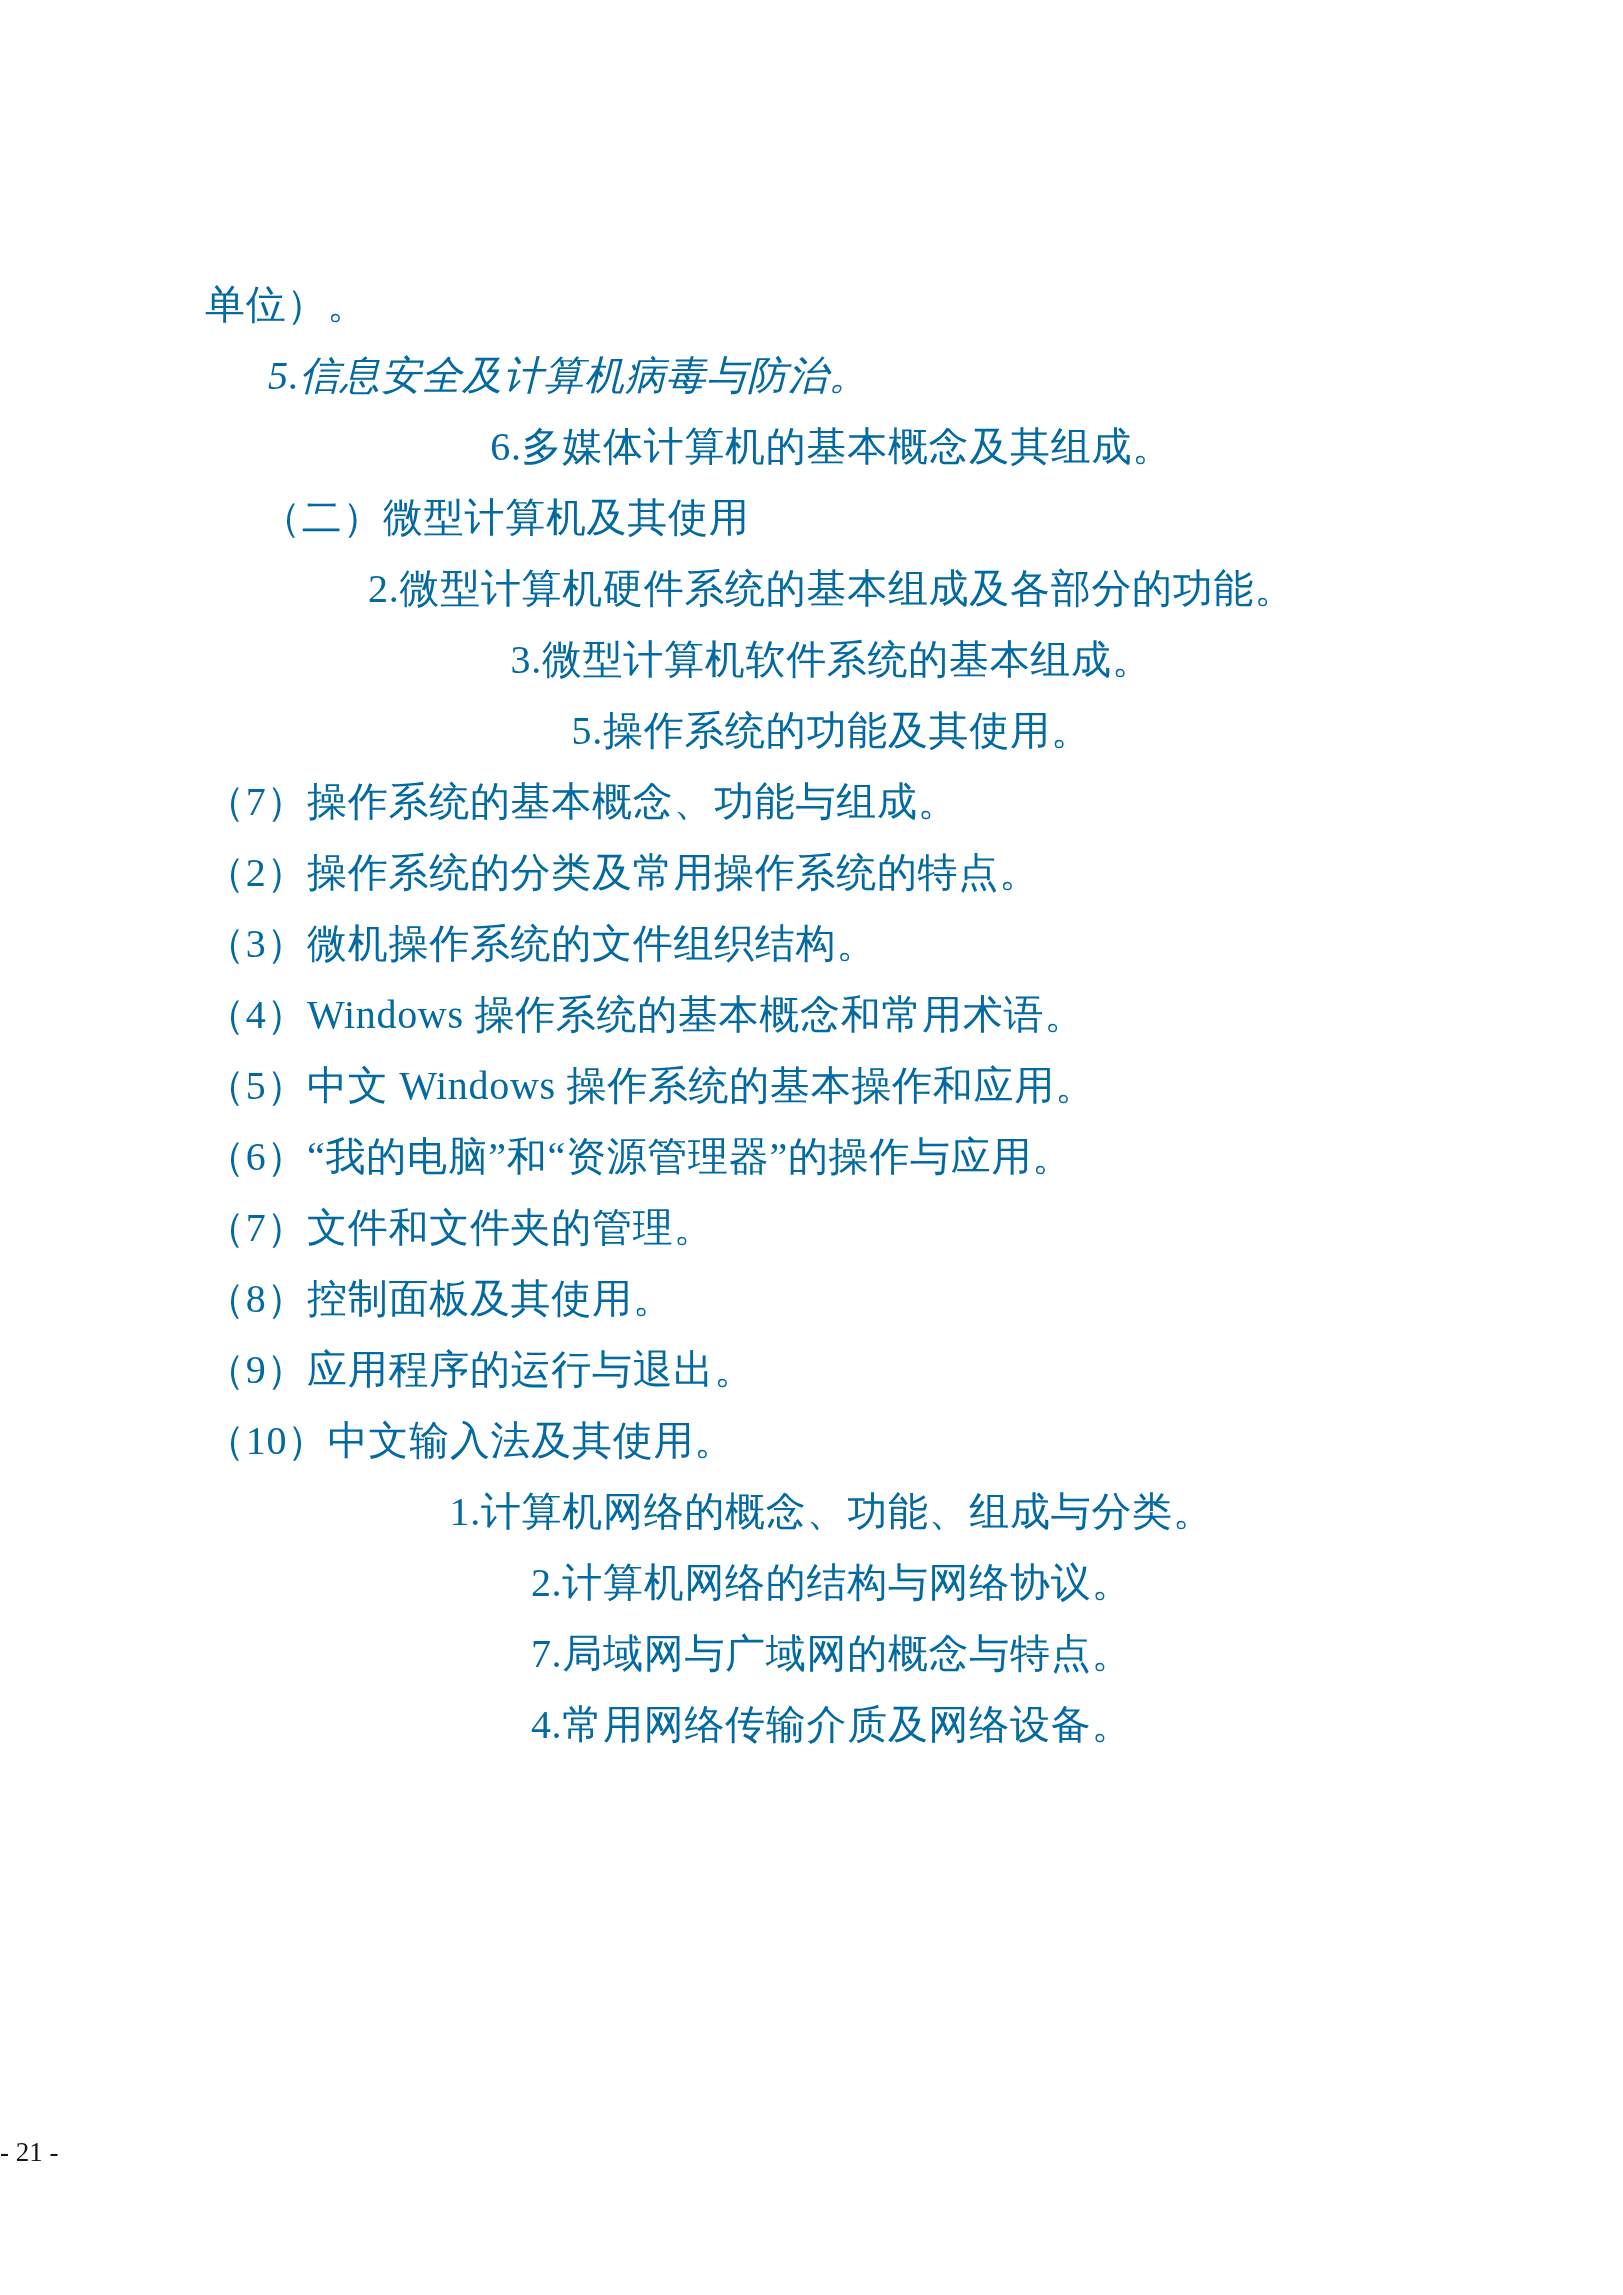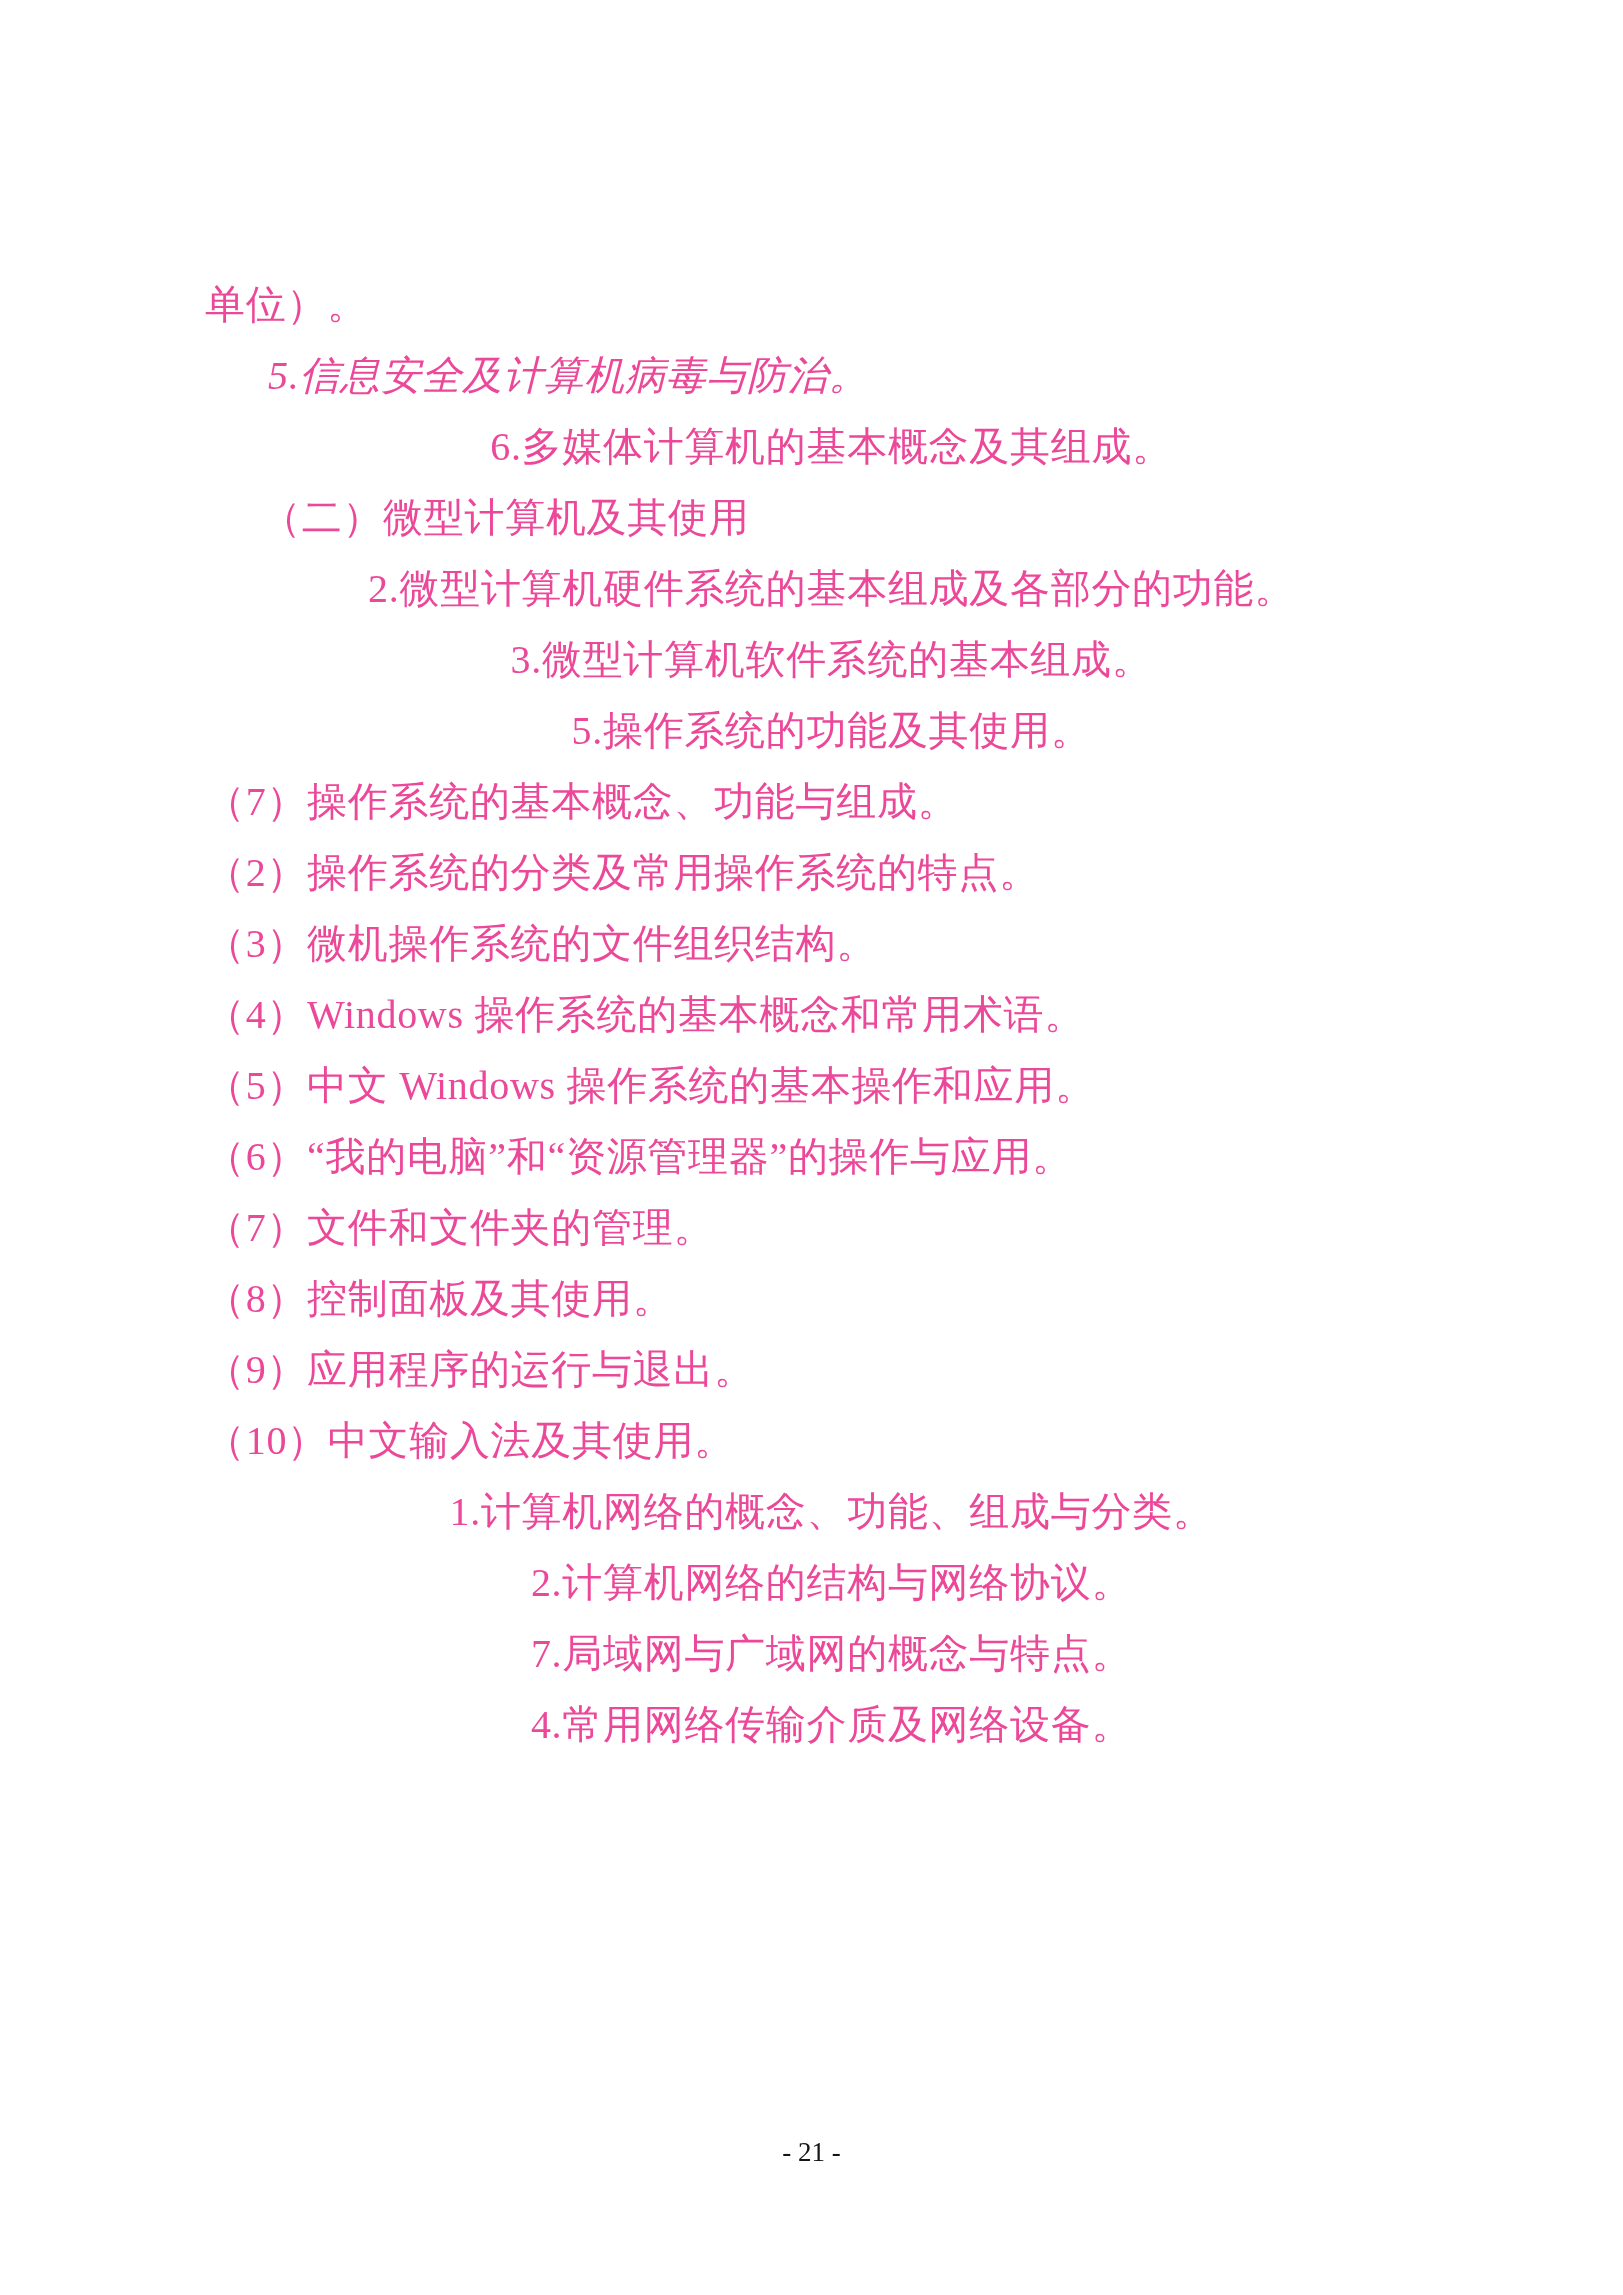--- a/index.html
+++ b/index.html
@@ -21,32 +21,31 @@
     position: absolute;
     left: 205px;
     top: 269px;
     width: 1220px;
   }
   .line {
     font-size: 40px;
     line-height: 71px;
     letter-spacing: 0.7px;
     white-space: pre;
-    color: #ec4899;
+    color: #0369a1;
   }
   .indent-0 { margin-left: 0px; }
   .indent-1 { margin-left: 33px; text-align: center; }
   .indent-2 { margin-left: 63px; font-style: italic; }
   .indent-3 { margin-left: 56px; }
   .footer {
     position: absolute;
     left: 0;
     top: 2137px;
     width: 1623px;
-    text-align: center;
     font-size: 27px;
     color: #141414;
     font-family: "Liberation Serif", "DejaVu Serif", serif;
   }
 </style>
 </head>
 <body>
 
 <div class="page">
   <div class="content" id="body-container">

